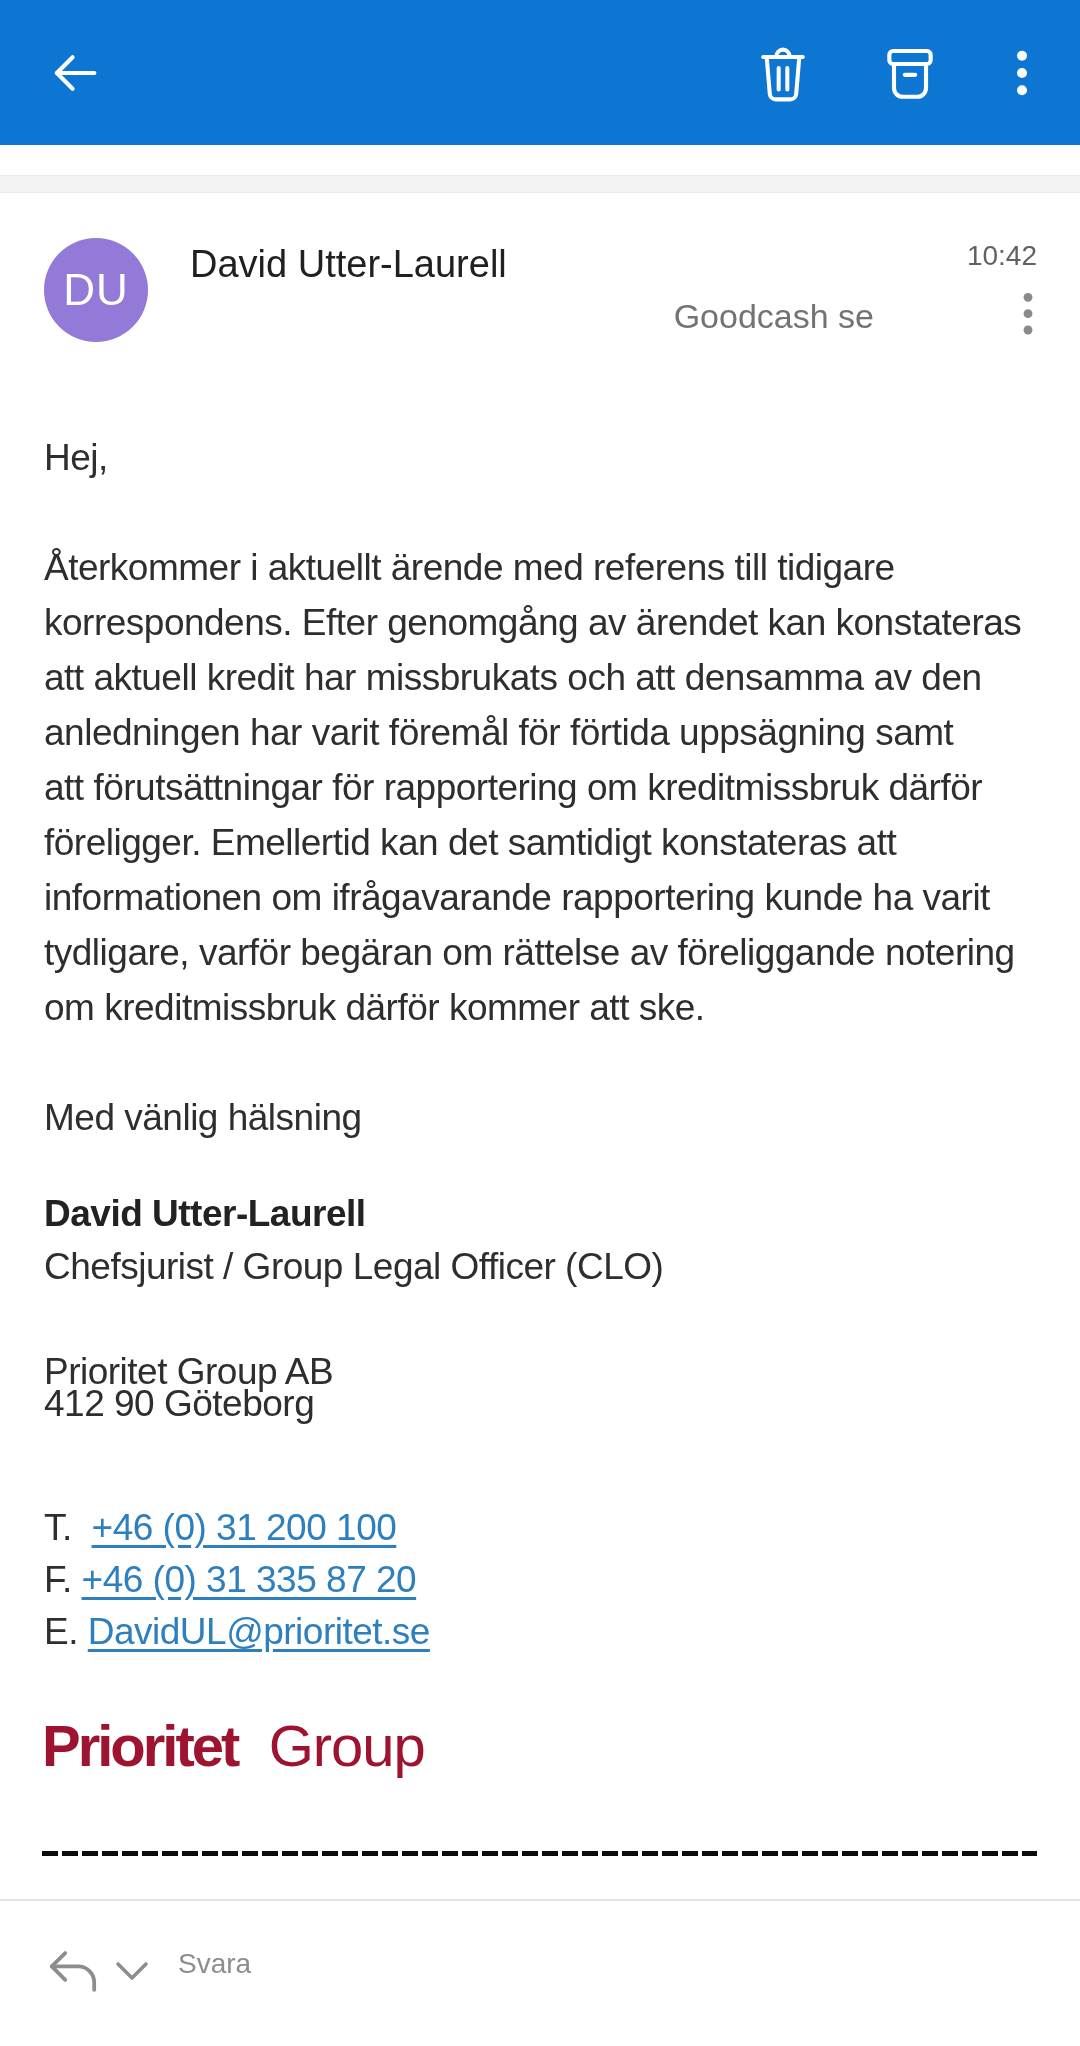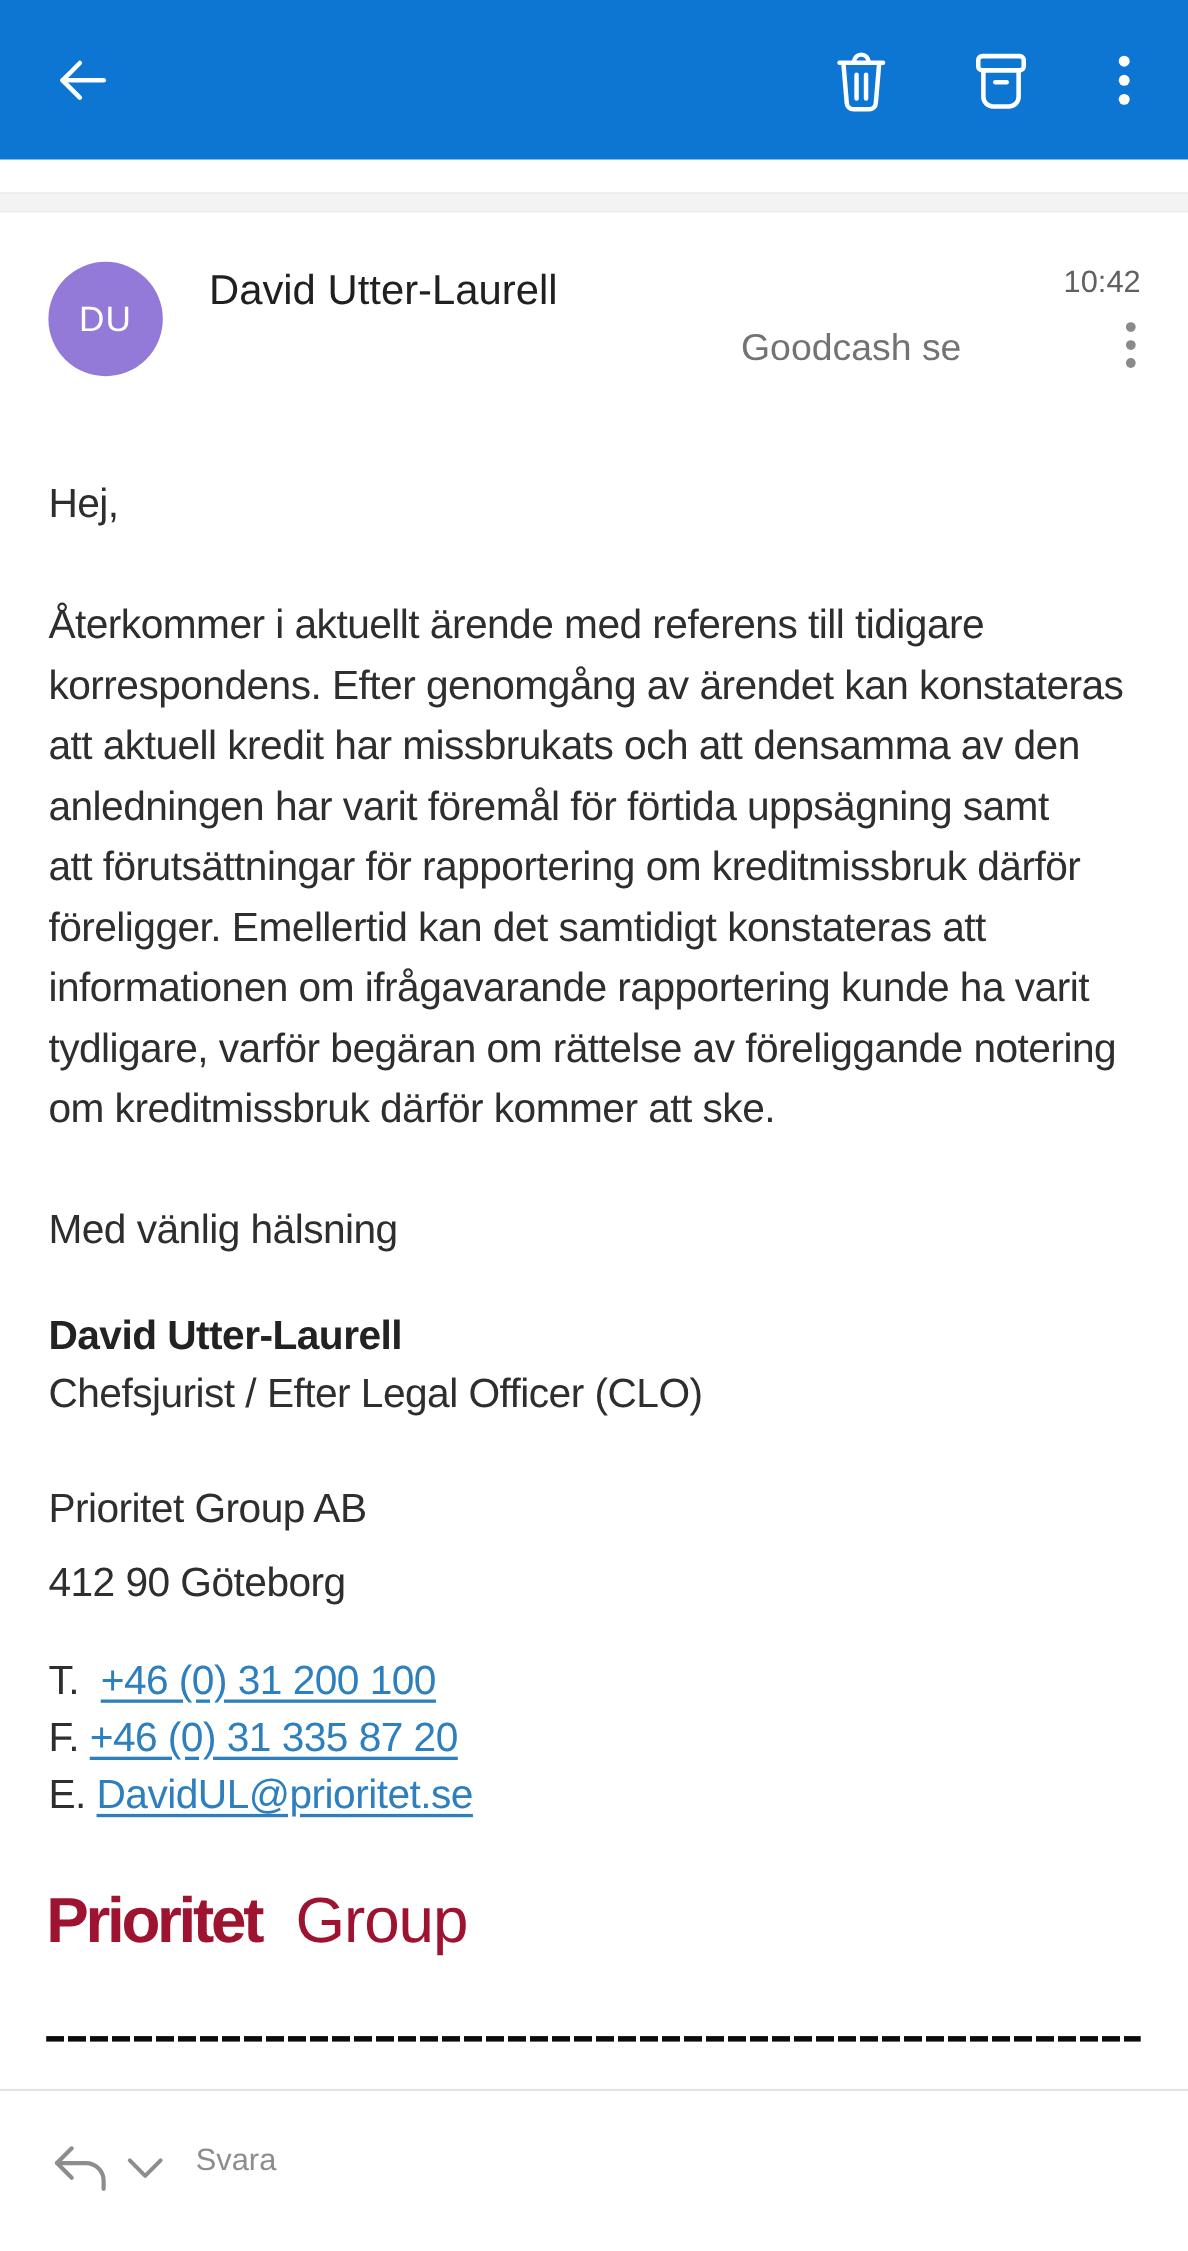--- a/index.html
+++ b/index.html
@@ -15,38 +15,38 @@
   .trash{left:752px;top:40px;width:62px;height:66px;}
   .archive{left:878px;top:42px;width:64px;height:62px;}
   .kebab-top{left:996px;top:40px;width:52px;height:66px;}
 
   
   .band{position:absolute;left:0;top:175px;width:1080px;height:18px;background:#f3f3f3;
         border-top:1px solid #e9e9e9;border-bottom:1px solid #e9e9e9;box-sizing:border-box;}
 
   
   .avatar{position:absolute;left:44px;top:238px;width:104px;height:104px;border-radius:50%;
-          background:#9379d8;color:#ffffff;font-size:32px;display:flex;align-items:center;
+          background:#9379d8;color:#ffffff;font-size:44px;display:flex;align-items:center;
           justify-content:center;letter-spacing:1px;}
   .sender{position:absolute;left:190px;top:243px;font-size:38px;color:#202020;white-space:nowrap;}
   .msg-time{position:absolute;right:43px;top:240px;font-size:28px;color:#616161;}
   .recipient{position:absolute;right:206px;top:297px;font-size:34px;color:#737373;white-space:nowrap;}
   .kebab-msg{position:absolute;left:1004px;top:286px;width:48px;height:60px;display:flex;
              align-items:center;justify-content:center;}
 
   
   .mailbody{position:absolute;left:44px;top:430px;width:1005px;font-size:37px;line-height:55px;
             letter-spacing:-0.5px;color:#2e2e2e;white-space:pre-line;}
 
   
   .sig{position:absolute;left:44px;font-size:37px;letter-spacing:-0.5px;color:#2e2e2e;white-space:nowrap;}
   .sig-name{top:1193px;font-weight:bold;color:#222222;}
   .sig-role{top:1246px;}
   .sig-company{top:1351px;}
-  .sig-city{top:1418px;text-align:right;}
+  .sig-city{top:1383px;text-align:right;}
   .contact{position:absolute;left:44px;font-size:37px;letter-spacing:-0.5px;color:#2e2e2e;white-space:nowrap;}
   .c1{top:1507px;} .c2{top:1559px;} .c3{top:1611px;}
   .contact a{color:#2e7fbe;text-decoration:underline;text-underline-offset:5px;}
 
   
   .logo{position:absolute;left:42px;top:1712px;font-size:58px;color:#9e1430;white-space:nowrap;}
   .logo .p1{font-weight:bold;letter-spacing:-3px;}
   .logo .p2{font-weight:normal;letter-spacing:-1px;}
 
   
@@ -130,21 +130,21 @@
 anledningen har varit föremål för förtida uppsägning samt
 att förutsättningar för rapportering om kreditmissbruk därför
 föreligger. Emellertid kan det samtidigt konstateras att
 informationen om ifrågavarande rapportering kunde ha varit
 tydligare, varför begäran om rättelse av föreliggande notering
 om kreditmissbruk därför kommer att ske.
 
 Med vänlig hälsning</div>
 
 <div class="sig sig-name">David Utter-Laurell</div>
-<div class="sig sig-role">Chefsjurist / Efter Legal Officer (CLO)</div>
+<div class="sig sig-role">Chefsjurist / Group Legal Officer (CLO)</div>
 <div class="sig sig-company">Prioritet Group AB</div>
 <div class="sig sig-city">412 90 Göteborg</div>
 
 <div class="contact c1">
   <span>T.</span>
   <a href="#" style="margin-left: 10px;">+46 (0) 31 200 100</a>
 </div>
 <div class="contact c2">
   <span>F.</span>
   <a href="#" style="">+46 (0) 31 335 87 20</a>

